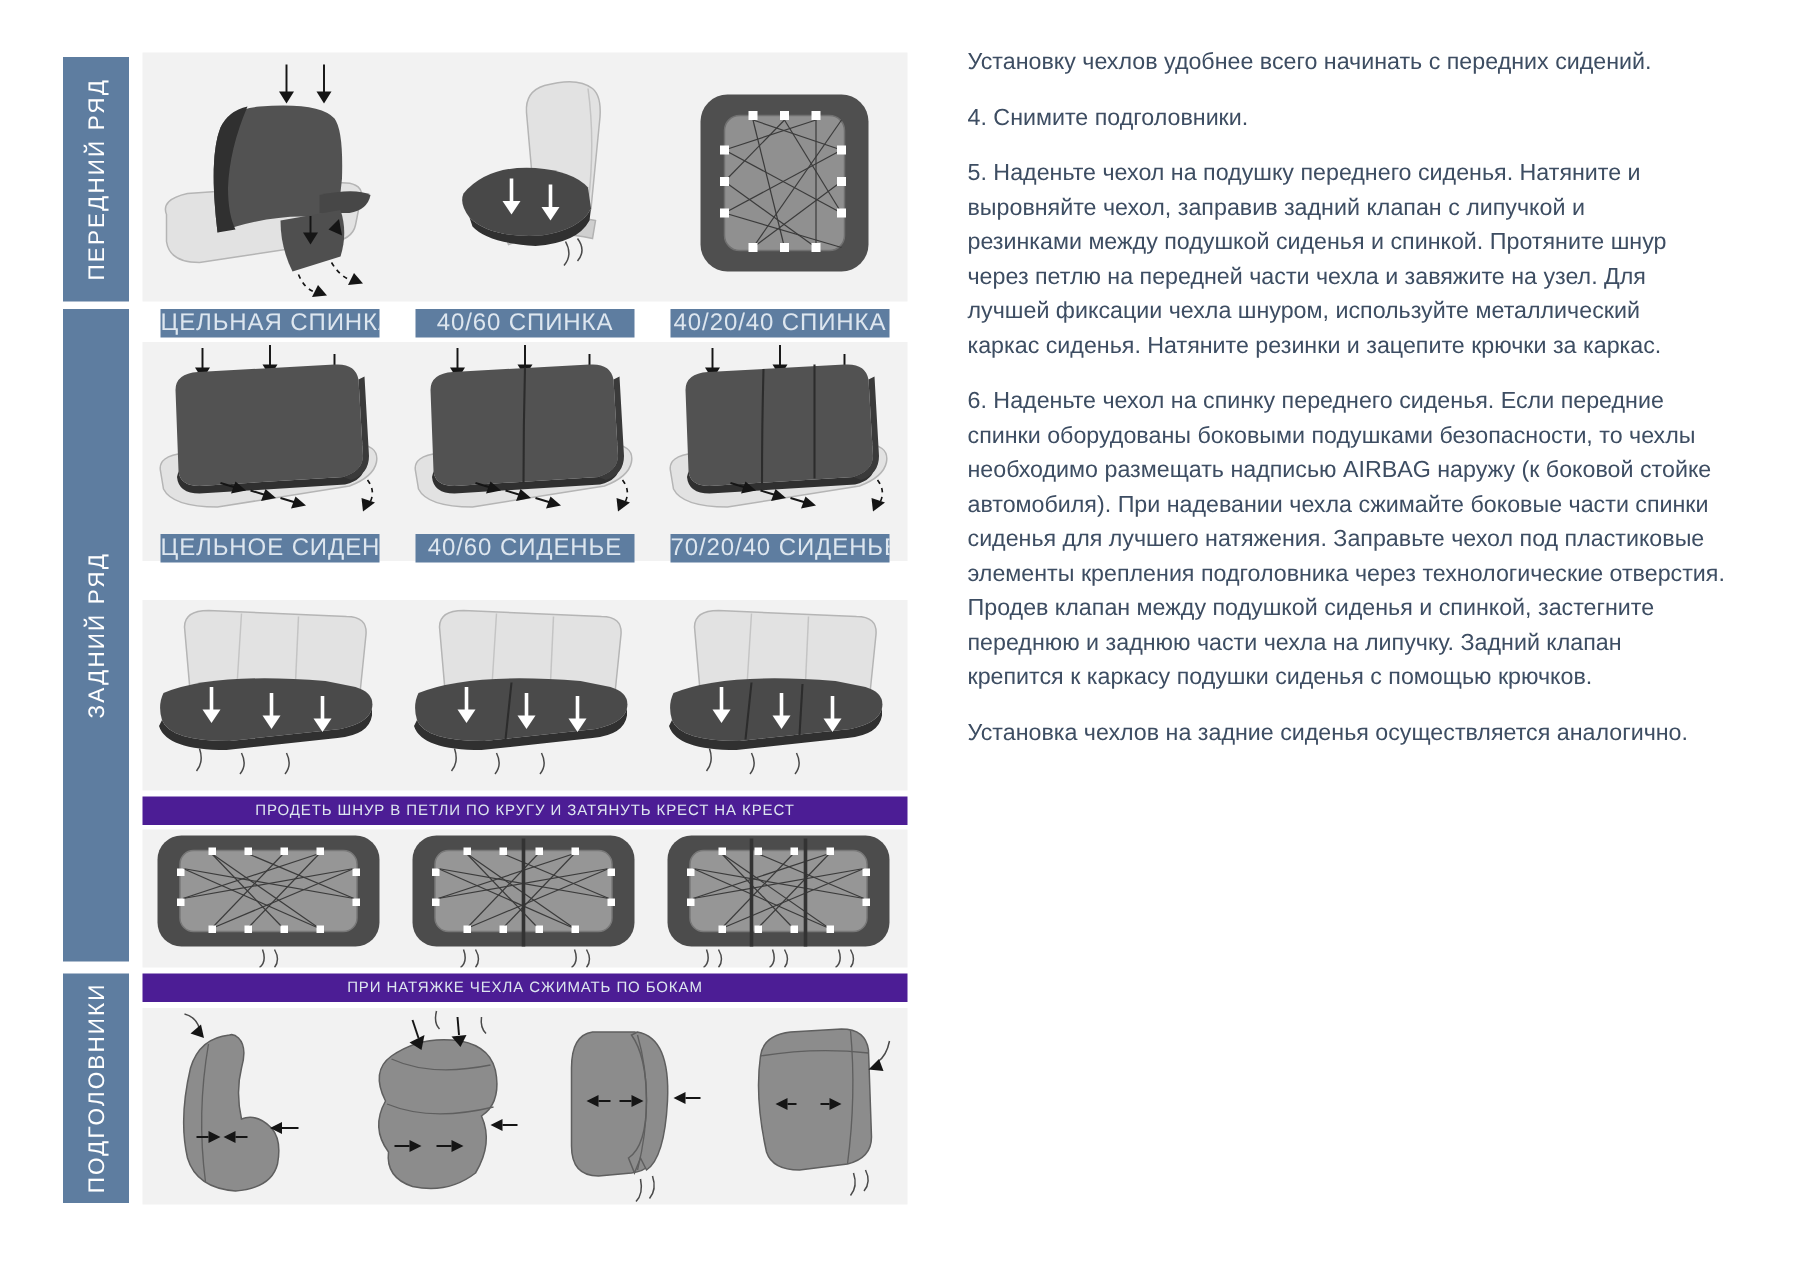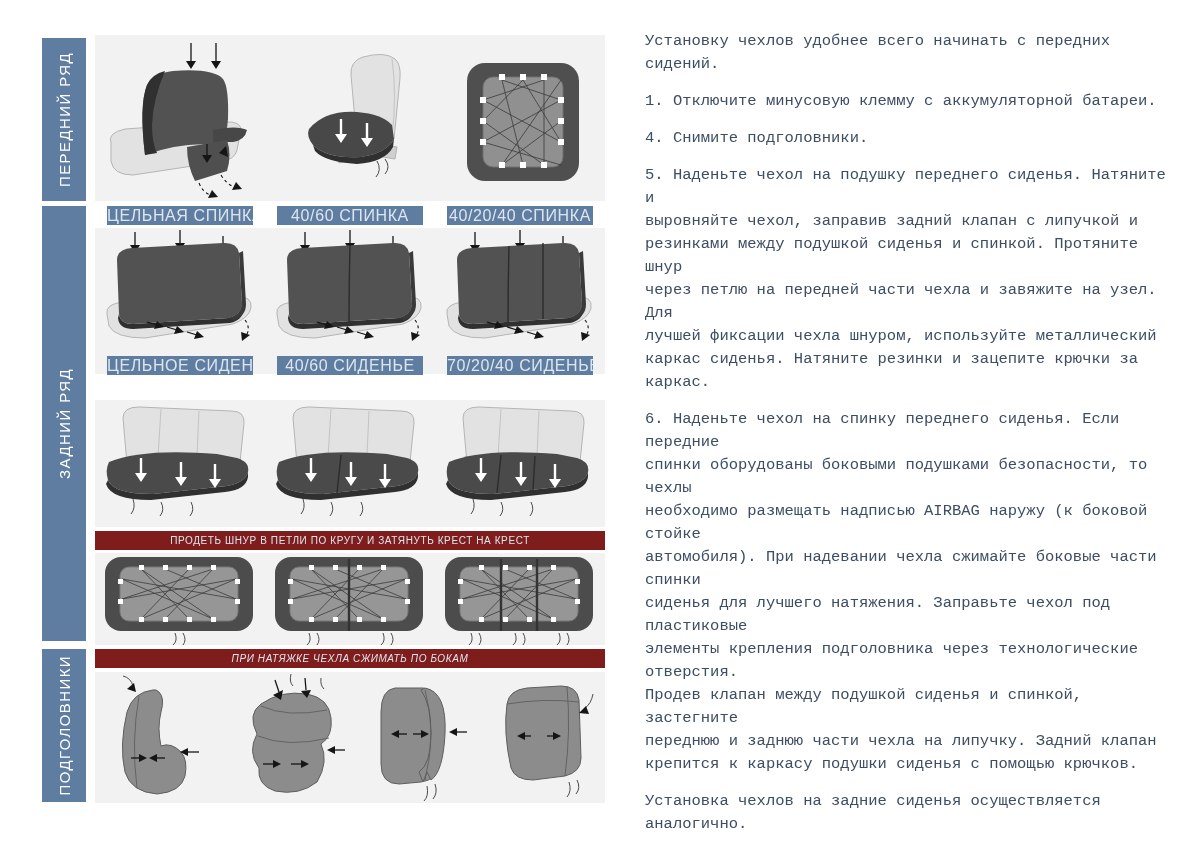--- a/index.html
+++ b/index.html
@@ -12,28 +12,28 @@
   .vbar span{writing-mode:vertical-rl;transform:rotate(180deg);
         color:#ffffff;font-size:15px;letter-spacing:1.4px;white-space:nowrap;}
 
   
   .panel{position:absolute;left:95px;width:510px;background:#f2f2f2;}
   .lblrow{position:absolute;left:95px;width:510px;height:19px;display:flex;}
   .lblrow .third{width:170px;display:flex;justify-content:center;}
   .typelbl{width:146px;height:19px;background:#5e7da0;color:#dde6ef;
         font-size:16px;letter-spacing:.6px;text-align:center;line-height:19px;
         white-space:nowrap;overflow:hidden;}
-  .banner{position:absolute;left:95px;width:510px;height:19px;background:#7f1d1d;
+  .banner{position:absolute;left:95px;width:510px;height:19px;background:#4c1d95;
         color:#dde6ef;font-size:10px;letter-spacing:.6px;text-align:center;
         line-height:19px;}
 
   
   .instructions{position:absolute;left:645px;top:30px;width:535px;
         color:#3d4d62;font-size:15.5px;line-height:23px;}
-  .instructions p{margin:0 0 14px 0;white-space:pre-line;font-family:Liberation Mono, monospace;}
+  .instructions p{margin:0 0 14px 0;white-space:pre-line;}
 
   svg{display:block;}
   .sd{fill:#525252;}                 
   .sdd{fill:#303030;}                
   .sl{fill:#e2e2e2;stroke:#b5b5b5;stroke-width:1;}  
   .seam{stroke:#c4c4c4;fill:none;stroke-width:1;}
   .dseam{stroke:#2c2c2c;fill:none;stroke-width:1.4;}
   .lace{stroke:#3b3b3b;stroke-width:.8;}
   .loop{fill:#ffffff;}
   .stem{stroke:#151515;stroke-width:1.3;fill:none;}
@@ -288,21 +288,21 @@
         <path class="string" d="M376,80 q3,8 -2,12"></path>
           <path class="string" d="M384,80 q4,7 0,12"></path>
         <path class="string" d="M420,80 q3,8 -2,12"></path>
           <path class="string" d="M428,80 q4,7 0,12"></path>
         <path class="string" d="M464,80 q3,8 -2,12"></path>
           <path class="string" d="M472,80 q4,7 0,12"></path>
         </g>
     </svg>
   </div>
 
-  <div class="banner" style="top:649px;font-style:italic;">ПРИ НАТЯЖКЕ ЧЕХЛА СЖИМАТЬ ПО БОКАМ</div>
+  <div class="banner" style="top:649px;">ПРИ НАТЯЖКЕ ЧЕХЛА СЖИМАТЬ ПО БОКАМ</div>
 
   <div class="panel" style="top:672px;height:131px;">
     <svg width="510" height="131" viewBox="0 0 510 131">
 
       <g>
         <path class="hr" d="M58,18 Q38,20 32,40 Q24,74 30,100 Q36,120 62,122 Q86,120 90,104 Q93,88 86,80 Q76,70 66,74 Q62,56 66,40 Q70,26 64,20 Q61,17 58,18 Z"></path>
         <path class="hrseam" d="M44,24 Q36,70 42,116"></path>
         <line class="stem" x1="36" y1="86" x2="44" y2="86"></line>
           <polygon class="head" points="52,86 44,82 44,90"></polygon>
         <line class="stem" x1="70" y1="86" x2="62" y2="86"></line>
@@ -356,21 +356,20 @@
         <path class="string" d="M498,22 q-2,10 -8,14"></path>
           <polygon class="head" points="484,41 491,34 494,42"></polygon>
         <path class="string" d="M474,110 q3,9 -2,15"></path>
           <path class="string" d="M482,108 q4,8 -1,14"></path>
       </g>
     </svg>
   </div>
 
   <div class="instructions">
     <p>Установку чехлов удобнее всего начинать с передних сидений.</p>
-    <p>1. Отключите минусовую клемму с аккумуляторной батареи.</p>
     <p>4. Снимите подголовники.</p>
     <p>5. Наденьте чехол на подушку переднего сиденья. Натяните и
 выровняйте чехол, заправив задний клапан с липучкой и
 резинками между подушкой сиденья и спинкой. Протяните шнур
 через петлю на передней части чехла и завяжите на узел. Для
 лучшей фиксации чехла шнуром, используйте металлический
 каркас сиденья. Натяните резинки и зацепите крючки за каркас.</p>
     <p>6. Наденьте чехол на спинку переднего сиденья. Если передние
 спинки оборудованы боковыми подушками безопасности, то чехлы
 необходимо размещать надписью AIRBAG наружу (к боковой стойке

